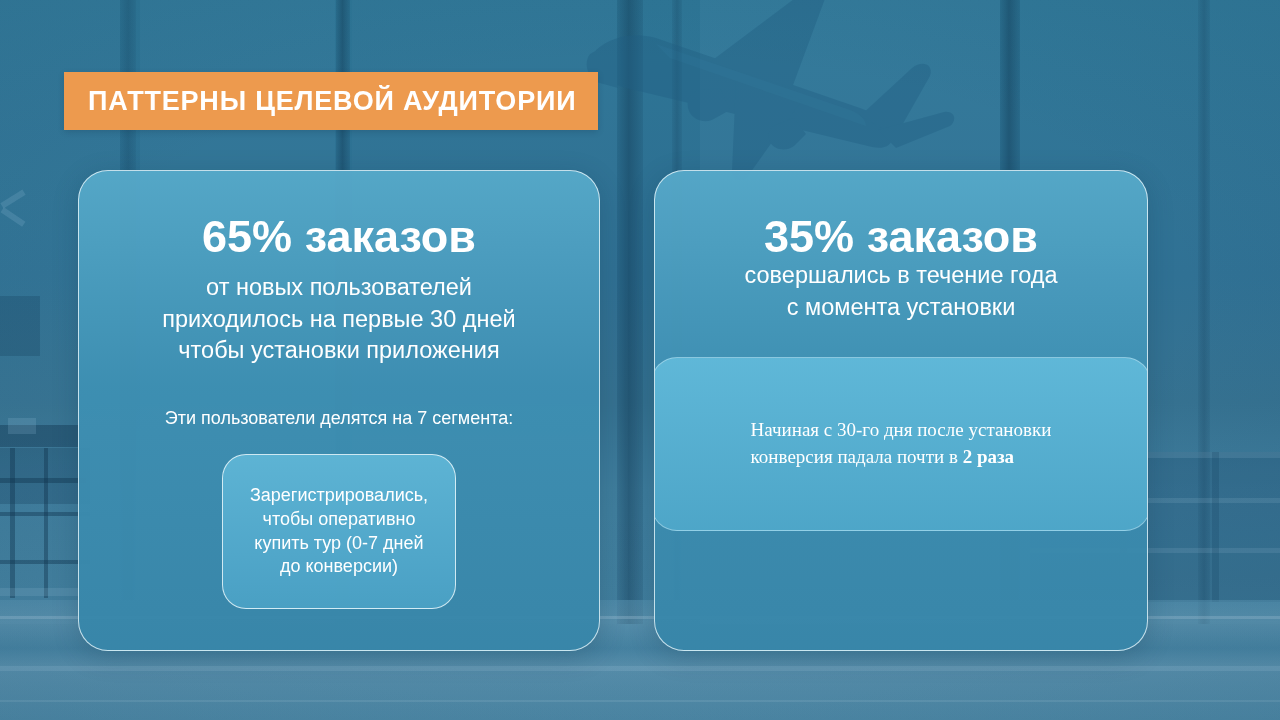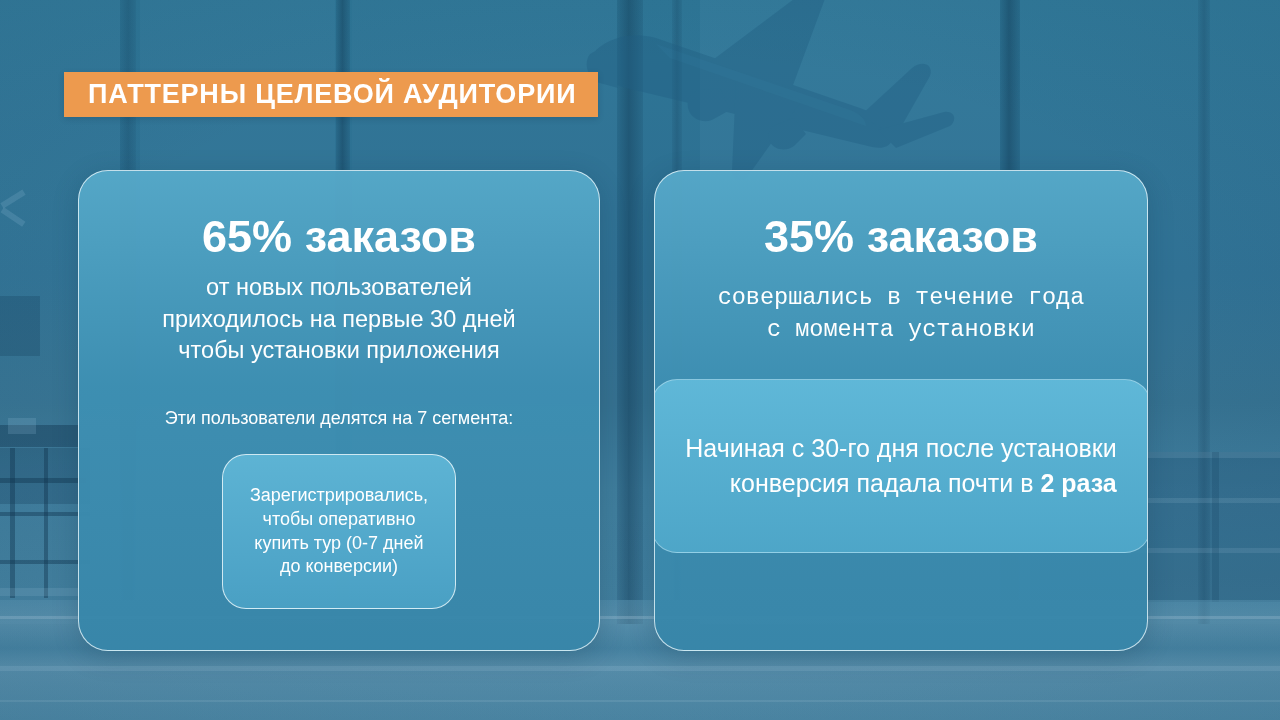--- a/index.html
+++ b/index.html
@@ -86,21 +86,21 @@
     background:
       radial-gradient(120% 90% at 50% 40%, rgba(20,70,100,0.00) 35%, rgba(16,58,86,0.26) 100%);
     pointer-events: none;
   }
 
   
   .title-banner {
     position: absolute;
     left: 64px;
     top: 72px;
-    height: 45px;
+    height: 58px;
     padding: 0 22px 0 24px;
     display: flex;
     align-items: center;
     background: #ed9a4e;
     box-shadow: 0 2px 6px rgba(10,40,60,0.18);
   }
   .title-banner .t {
     color: #ffffff;
     font-size: 27px;
     font-weight: bold;
@@ -189,23 +189,24 @@
     border: 1.5px solid rgba(190,228,242,0.55);
     box-sizing: border-box;
     background: linear-gradient(180deg, rgba(96,184,216,0.98), rgba(78,166,200,0.98));
     display: flex;
     align-items: center;
     justify-content: center;
     padding: 12px 26px;
   }
   .note-box .n-txt {
     color: #ffffff;
-    font-size: 25px;
+    font-size: 19px;
     line-height: 1.42;
-    text-align: right;
+    text-align: left;
+    font-family: Liberation Serif, serif;
   }
   .note-box .n-txt b { font-weight: bold; }
 </style>
 </head>
 <body>
 
 <div id="slide">
 
   <div class="bg-base"></div>
 
@@ -296,21 +297,21 @@
             <div>до конверсии)</div>
           </div>
         </div>
       </div>
     </div>
   </div>
 
   <div class="card right">
     <div class="card-inner">
       <div class="stat" style="margin-top:42px;">35% заказов</div>
-      <div class="lead" style="margin-top:22px;font-family:Liberation Mono, monospace;">
+      <div class="lead" style="">
         <div>совершались в течение года</div>
         <div>с момента установки</div>
       </div>
       <div class="note-box" style="margin-top:34px;">
         <div class="n-txt">
           <div>Начиная с 30-го дня после установки</div>
           <div>
             <span>конверсия падала почти в </span><b>2 раза</b>
           </div>
         </div>

